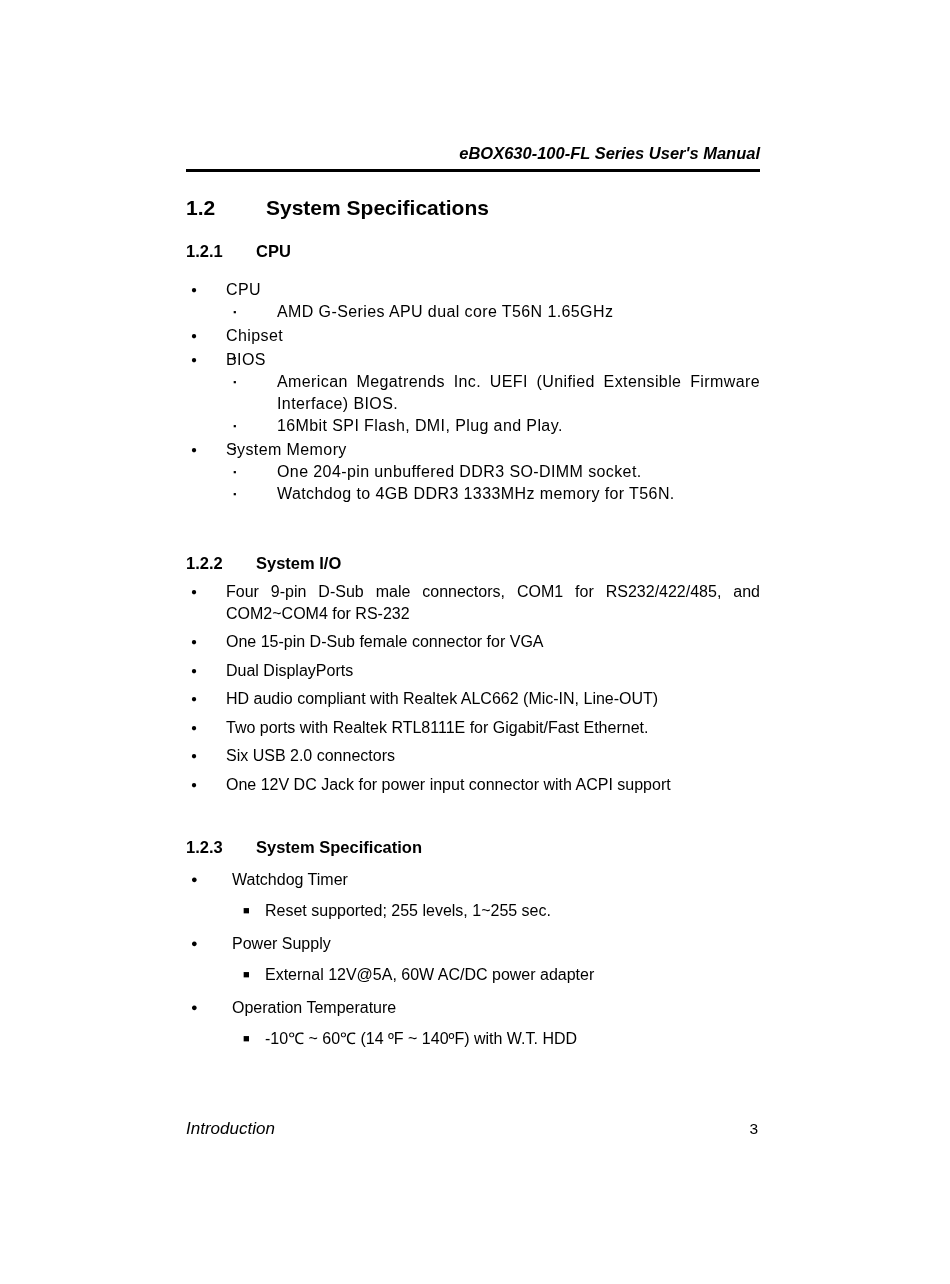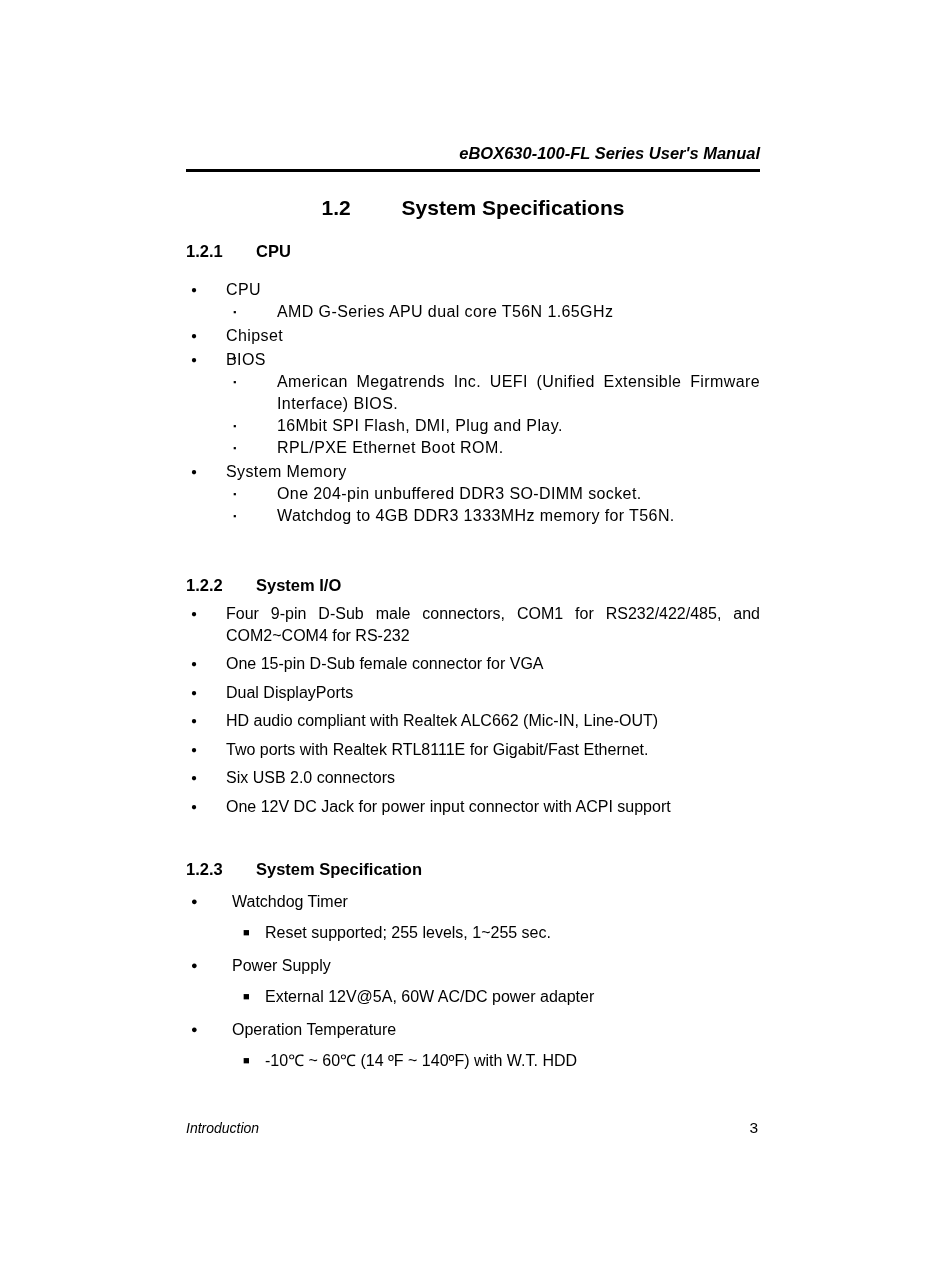--- a/index.html
+++ b/index.html
@@ -27,21 +27,20 @@
     margin-top: 6px;
     height: 3px;
     background: #000;
   }
   .section-title {
     margin-top: 23px;
     font-size: 21px;
     font-weight: bold;
     display: flex;
     line-height: 26px;
-    justify-content: center;
   }
   .section-number { width: 80px; flex: none; }
 
   .subsection { margin-top: 0; }
   .subsection-heading {
     display: flex;
     font-size: 16.5px;
     font-weight: bold;
     line-height: 20px;
     margin-top: 20px;
@@ -78,21 +77,21 @@
   .subsection-spec .subitem { line-height: 21px; margin-top: 10px; padding-left: 79px; }
   .subsection-spec .subitem .bullet { left: 57px; font-size: 11px; }
 
   .footer {
     position: absolute;
     left: 186px; right: 192px; top: 1119px;
     display: flex;
     justify-content: space-between;
     align-items: baseline;
   }
-  .footer-left { font-style: italic; font-size: 14px; }
+  .footer-left { font-style: italic; font-size: 17px; }
   .footer-right { font-size: 15.5px; }
 </style>
 </head>
 <body>
 
 <div class="page">
   <div class="doc-header">eBOX630-100-FL Series User's Manual</div>
   <div class="header-rule"></div>
 
   <h1 class="section-title">
@@ -128,21 +127,20 @@
         <div class="subitem">
           <span class="bullet">▪</span>
           <div class="item-text">American Megatrends Inc. UEFI (Unified Extensible Firmware Interface) BIOS.</div>
         </div>
         <div class="subitem">
           <span class="bullet">▪</span>
           <div class="item-text">16Mbit SPI Flash, DMI, Plug and Play.</div>
         </div>
         <div class="subitem">
           <span class="bullet">▪</span>
-          <div class="item-text">RPL/PXE Ethernet Boot ROM.</div>
         </div>
         <div class="item">
           <span class="bullet">●</span>
           <div class="item-text">System Memory</div>
         </div>
         <div class="subitem">
           <span class="bullet">▪</span>
           <div class="item-text">One 204-pin unbuffered DDR3 SO-DIMM socket.</div>
         </div>
         <div class="subitem">

